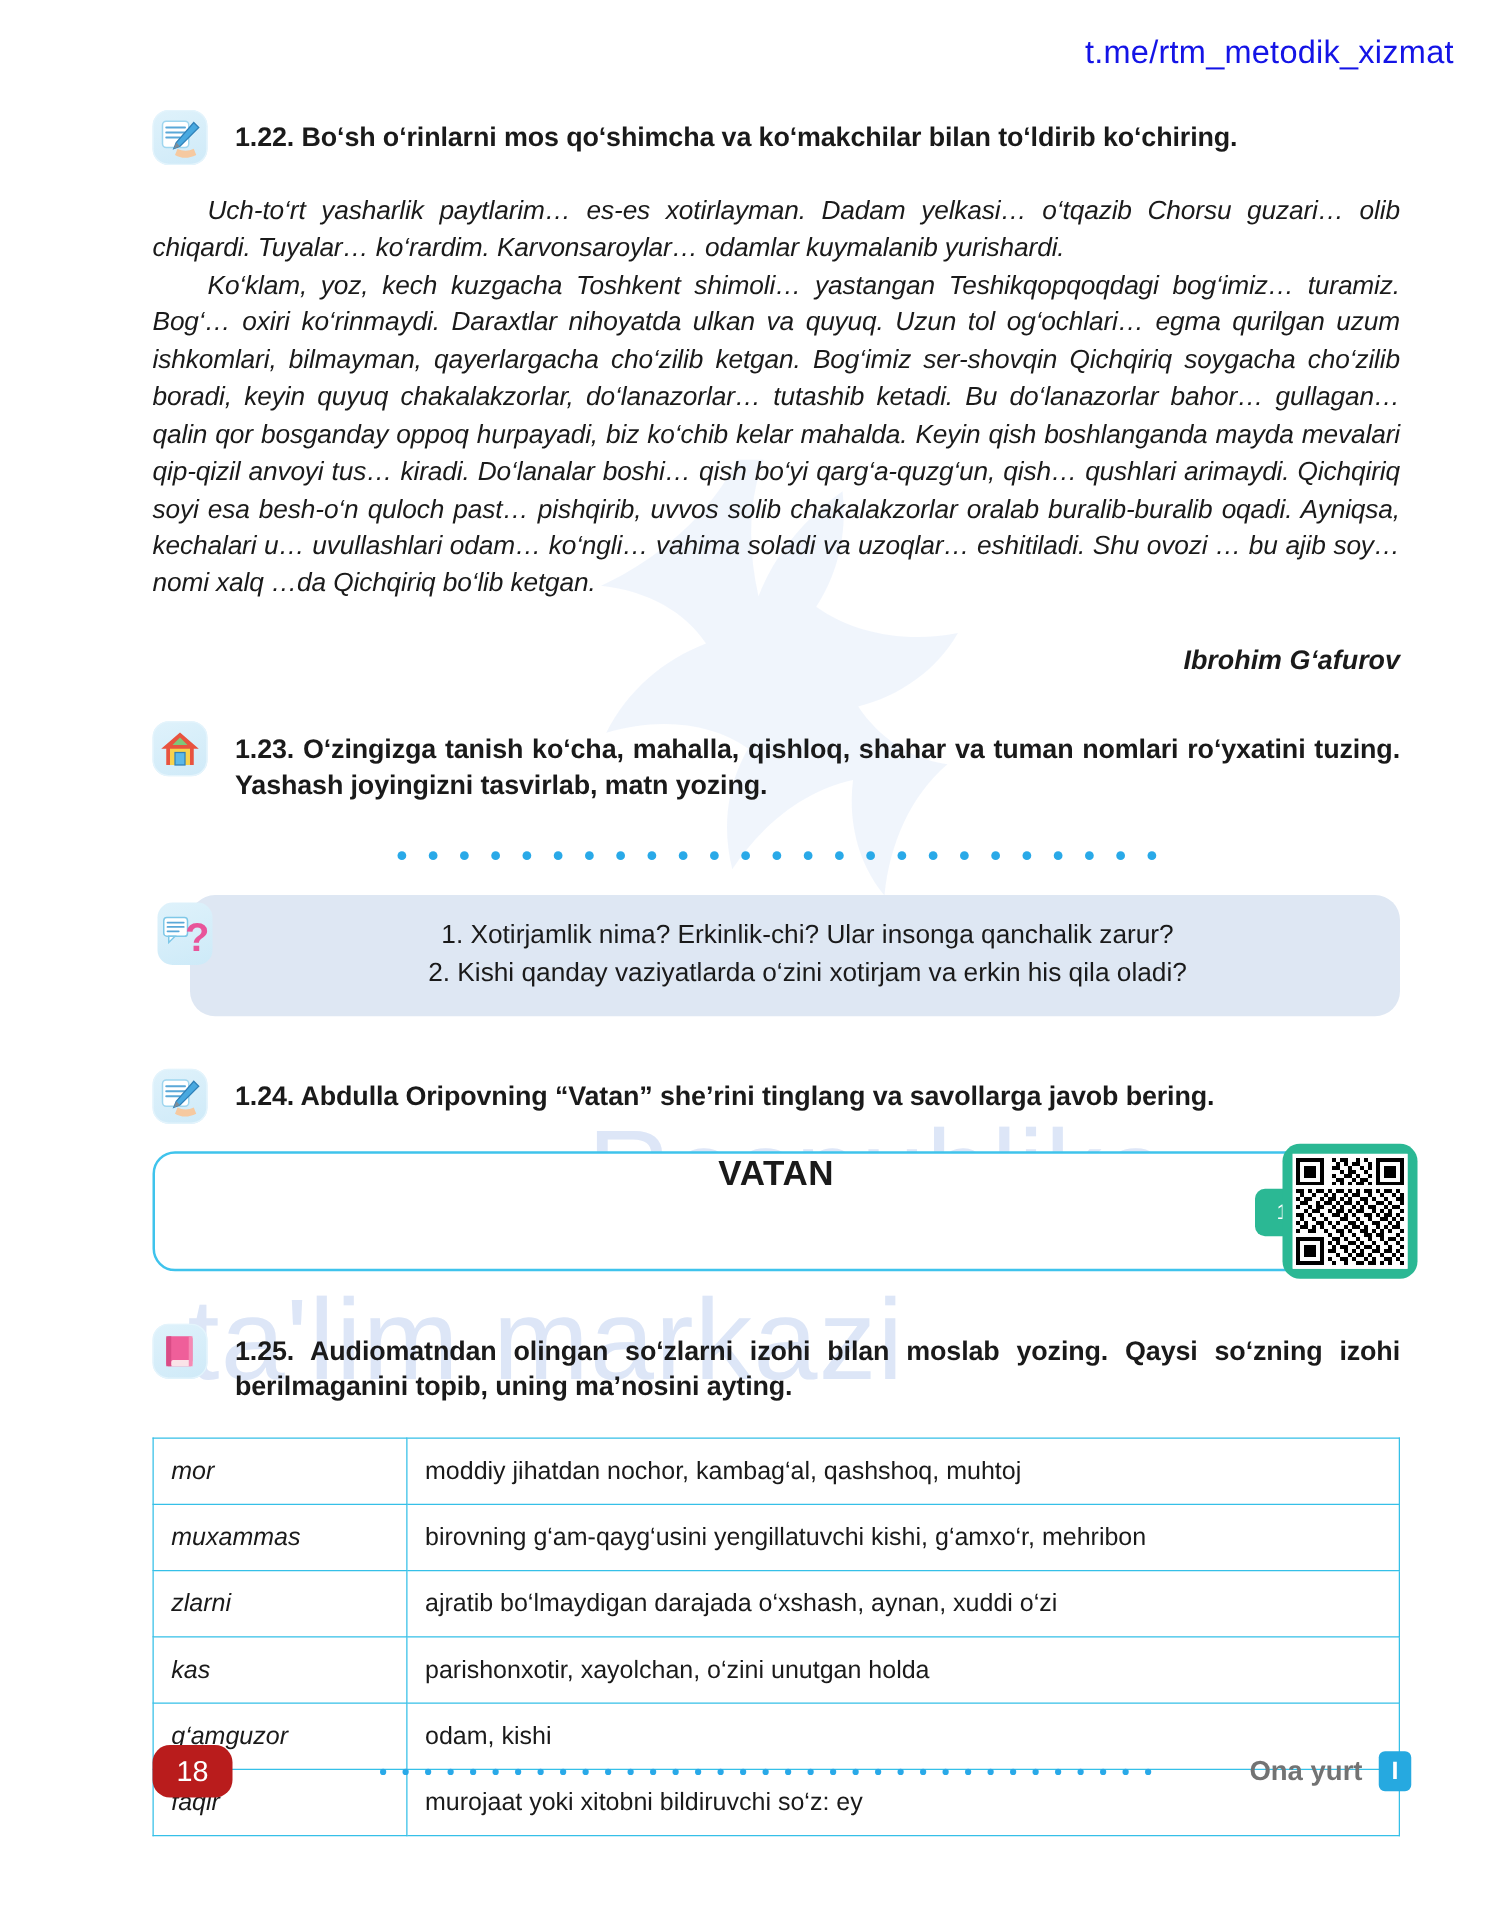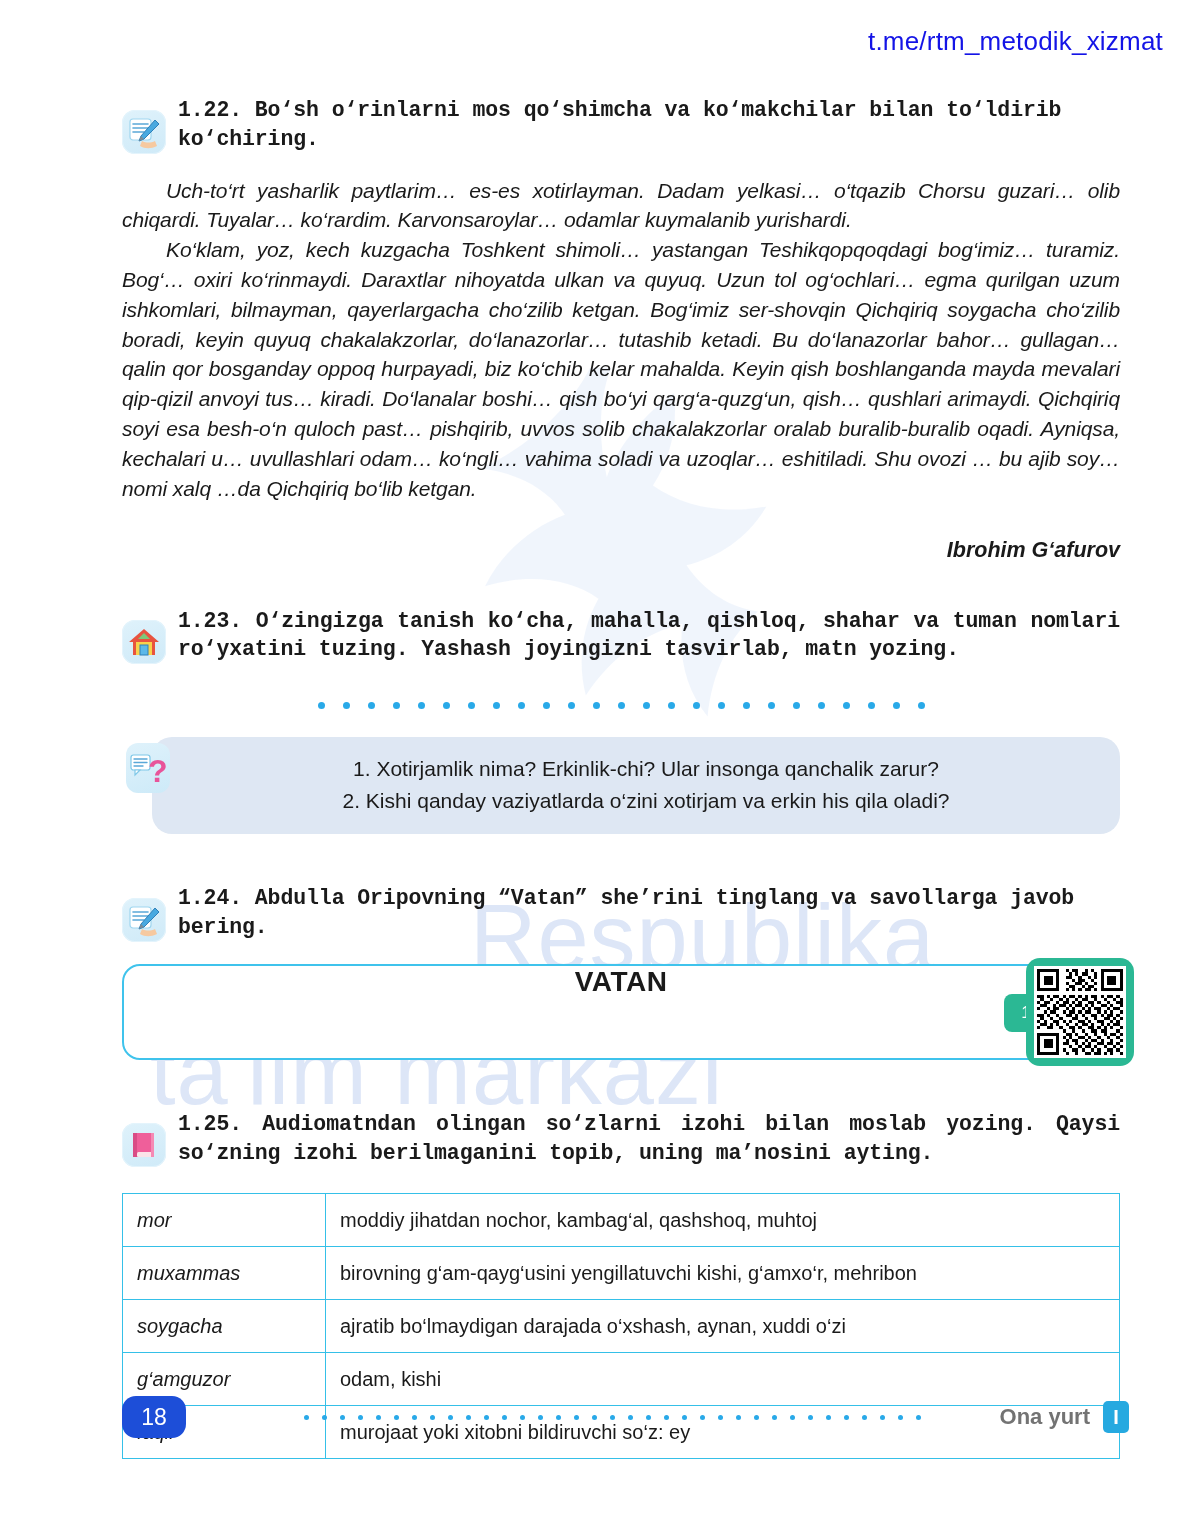--- a/index.html
+++ b/index.html
@@ -80,23 +80,22 @@
   #content {
     position: absolute;
     left: 122px;
     top: 88px;
     width: 998px;
   }
 
   
   .ex-row {
     display: flex;
-    align-items: flex-end;
-    gap: 12px;
-    font-family: Liberation Mono, monospace;
+    align-items: flex-start;
+    gap: 22px;
   }
   .ex-icon {
     flex: 0 0 auto;
     width: 44px;
     height: 44px;
     border-radius: 13px;
     background: linear-gradient(160deg, #dff2fb 0%, #cfeaf8 100%);
     box-shadow: inset 0 0 0 1px #e4f4fc;
     position: relative;
   }
@@ -263,21 +262,21 @@
     right: 62px;
     bottom: 92px;
     height: 44px;
     display: flex;
     align-items: center;
   }
   #page-number {
     width: 64px;
     height: 42px;
     border-radius: 14px;
-    background: #1d4ed8;
+    background: #b91c1c;
     color: #fff;
     font-size: 23px;
     display: flex;
     align-items: center;
     justify-content: center;
   }
   #footer-dots {
     display: flex;
     gap: 13px;
     margin-left: 118px;
@@ -670,22 +669,26 @@
       <tbody>
         <tr>
           <td class="term">mor</td>
           <td class="def">moddiy jihatdan nochor, kambag‘al, qashshoq, muhtoj</td>
         </tr>
         <tr>
           <td class="term">muxammas</td>
           <td class="def">birovning g‘am-qayg‘usini yengillatuvchi kishi, g‘amxo‘r, mehribon</td>
         </tr>
         <tr>
-          <td class="term">soygacha</td>
+          <td class="term">zlarni</td>
           <td class="def">ajratib bo‘lmaydigan darajada o‘xshash, aynan, xuddi o‘zi</td>
+        </tr>
+        <tr>
+          <td class="term">kas</td>
+          <td class="def">parishonxotir, xayolchan, o‘zini unutgan holda</td>
         </tr>
         <tr>
           <td class="term">g‘amguzor</td>
           <td class="def">odam, kishi</td>
         </tr>
         <tr>
           <td class="term">faqir</td>
           <td class="def">murojaat yoki xitobni bildiruvchi so‘z: ey</td>
         </tr>
       </tbody>

